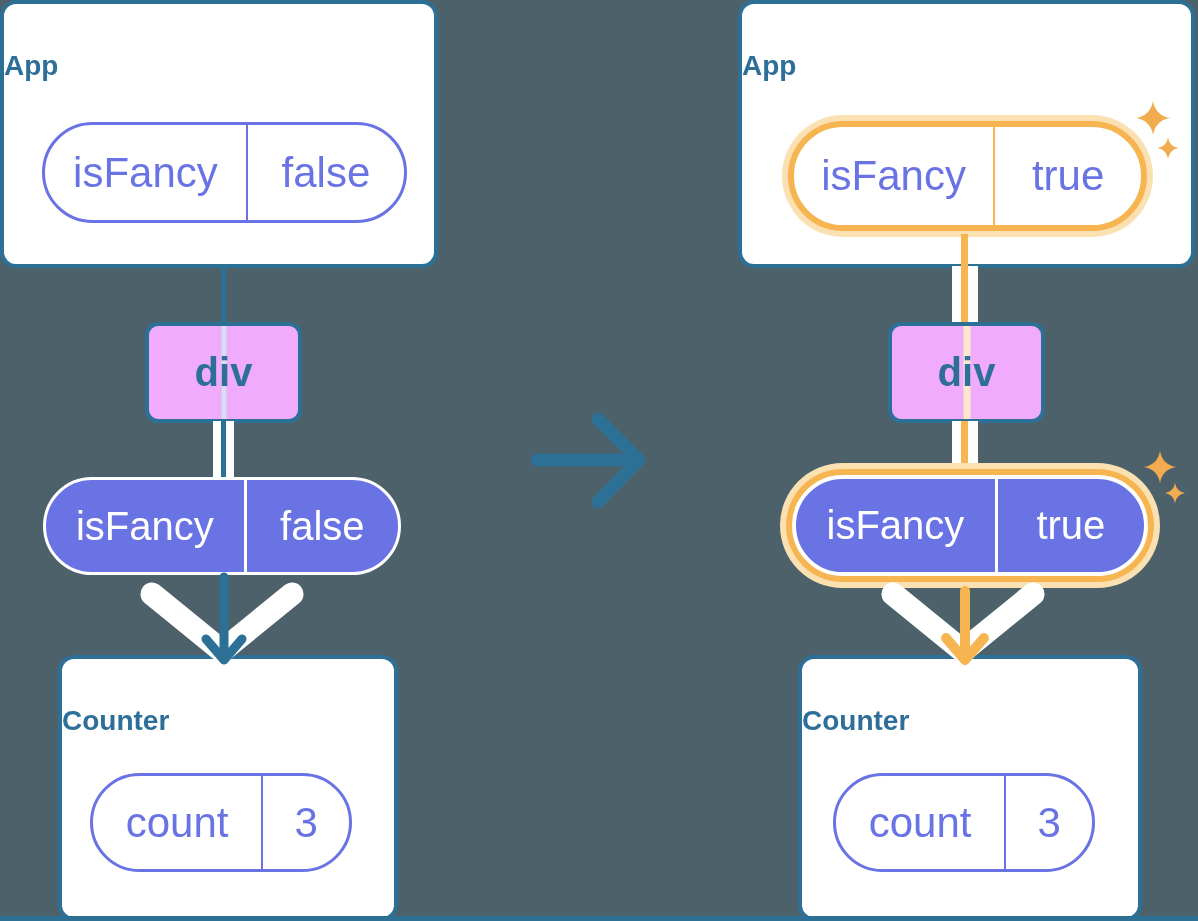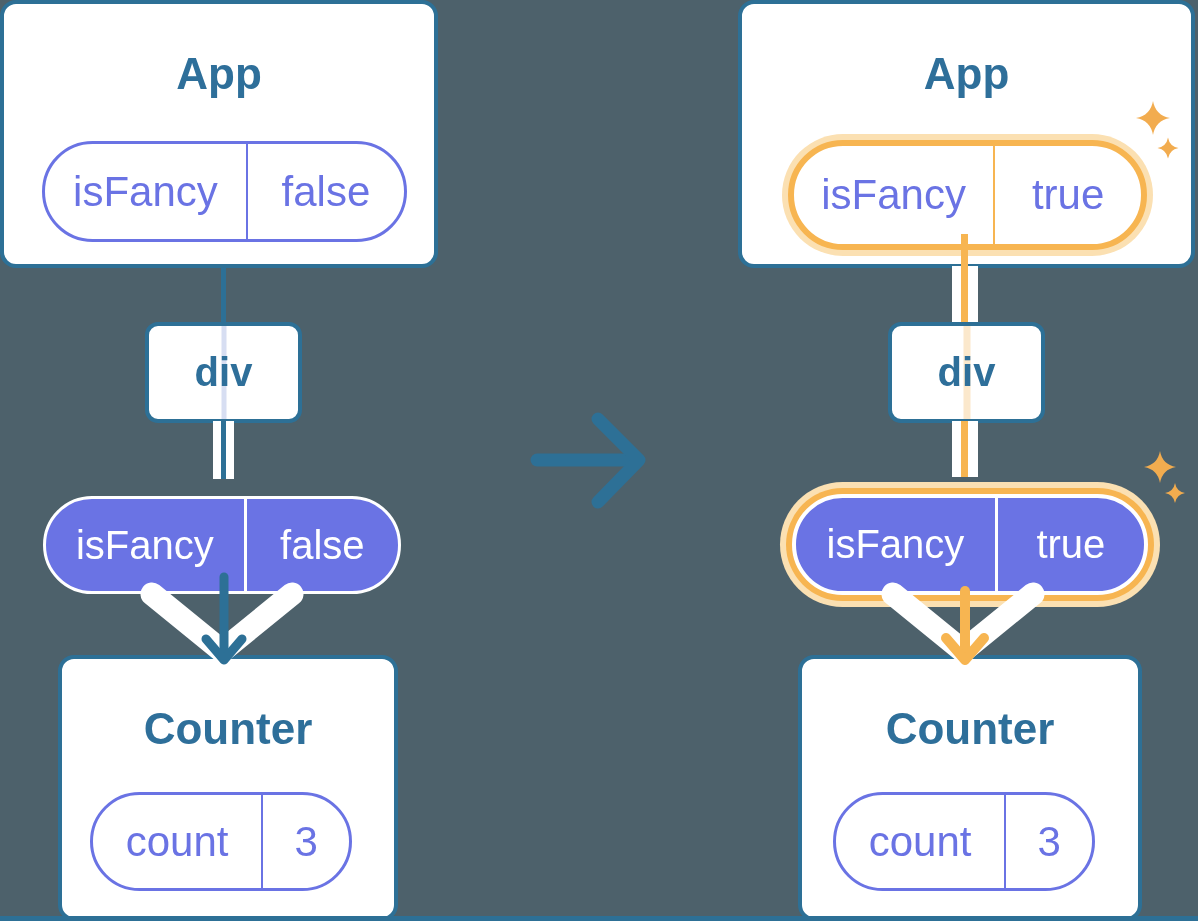--- a/index.html
+++ b/index.html
@@ -8,38 +8,38 @@
     background:#4d616b;
     font-family:"Liberation Sans", sans-serif;
   }
   .card {
     position:absolute; background:#ffffff;
     border:4px solid #2d7096; border-radius:16px;
     box-sizing:border-box;
   }
   .card-title {
     position:absolute; left:0; right:0; top:48px;
-    text-align:center; font-size:44px; font-weight:600;
+    font-size:28px; font-weight:600;
     color:#2e6f9a; line-height:1;
   }
   .node {
-    position:absolute; background:#ffffff;
+    position:absolute; background:#f0abfc;
     border:4px solid #2d7096; border-radius:13px;
     box-sizing:border-box;
     display:flex; align-items:center; justify-content:center;
     font-size:40px; font-weight:600; color:#2e6f9a;
   }
   .node .vline { position:absolute; top:0; bottom:0; left:50%; transform:translateX(-50%); }
   .vline-blue   { width:5px; background:#d7def2; }
   .vline-orange { width:7px; background:#fbe8cc; }
   .node .node-label { position:relative; z-index:1; }
 
   .pill {
     position:absolute; display:flex; border-radius:999px;
-    box-sizing:border-box; overflow:hidden;margin-top:19px;
+    box-sizing:border-box; overflow:hidden;
   }
   .cell { display:flex; align-items:center; justify-content:center; box-sizing:border-box; }
 
   
   .pill-outline { background:#ffffff; border:3px solid #6a73e4; color:#6a73e4; font-size:42px; }
   .pill-outline .cell-key { width:56.5%; border-right:2.5px solid #6a73e4; }
   .pill-outline .cell-val { flex:1; }
   .pill-outline.counter .cell-key { width:66.5%; }
 
   

